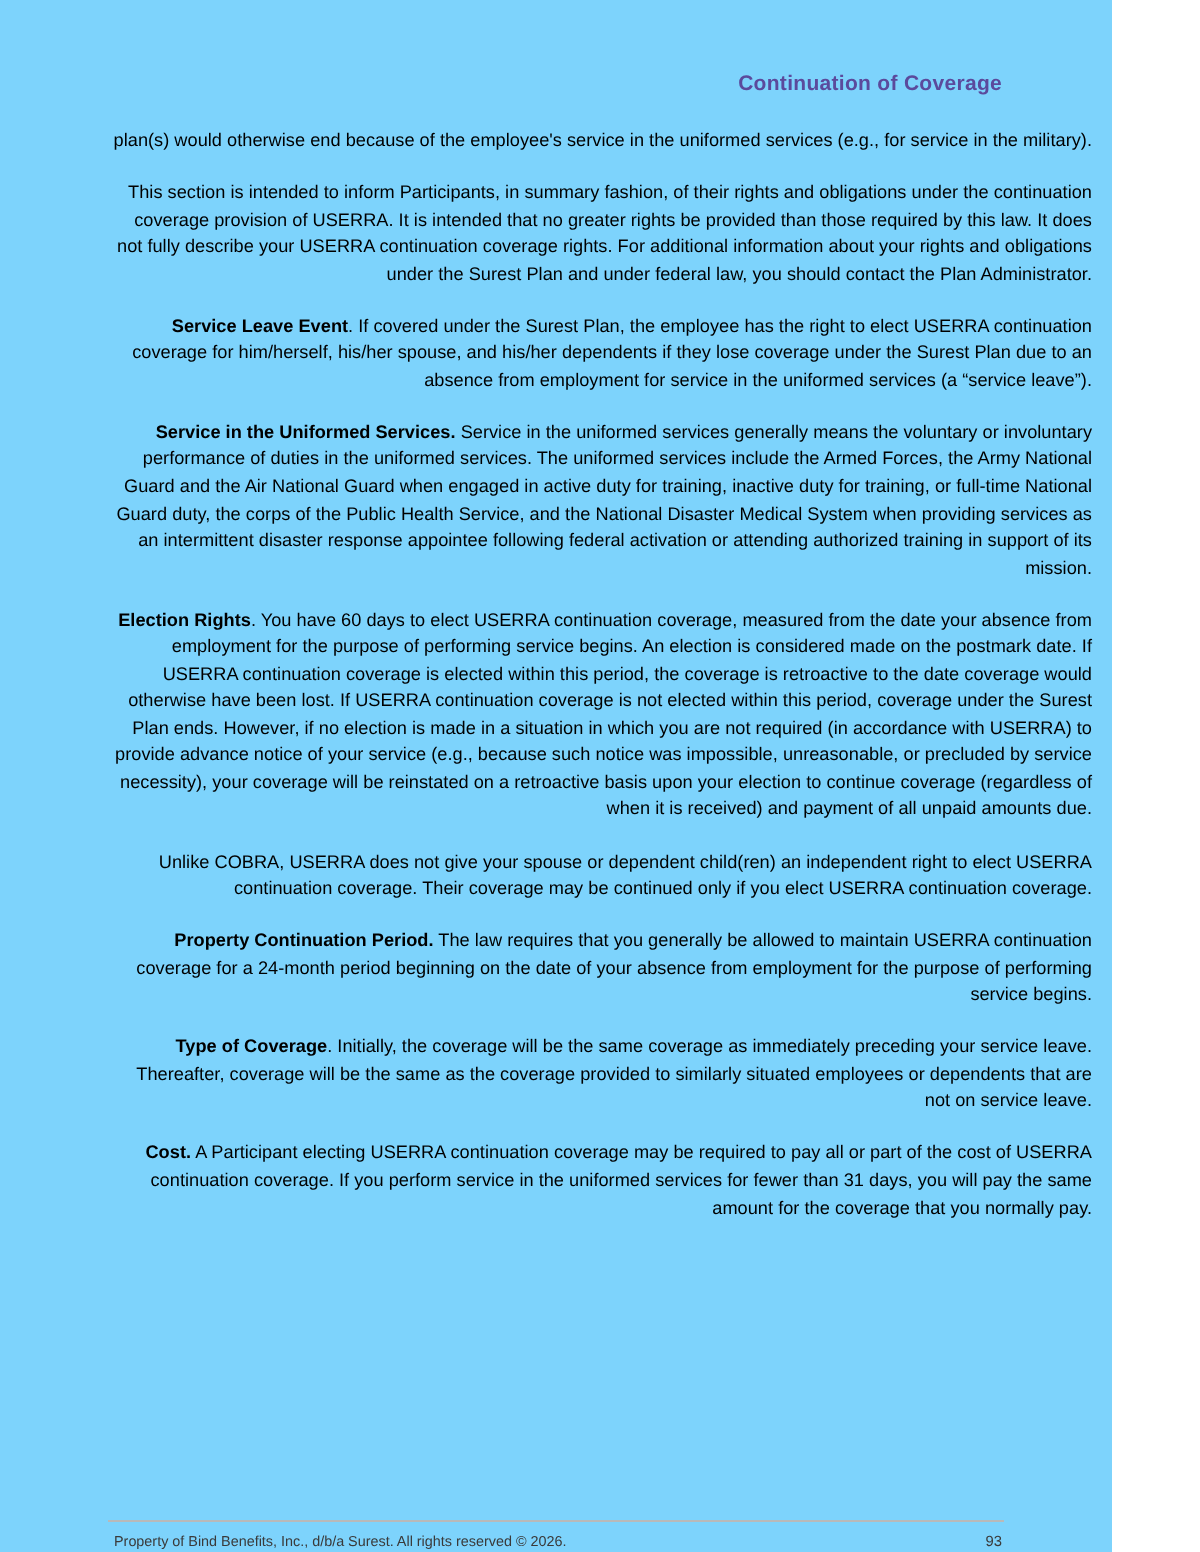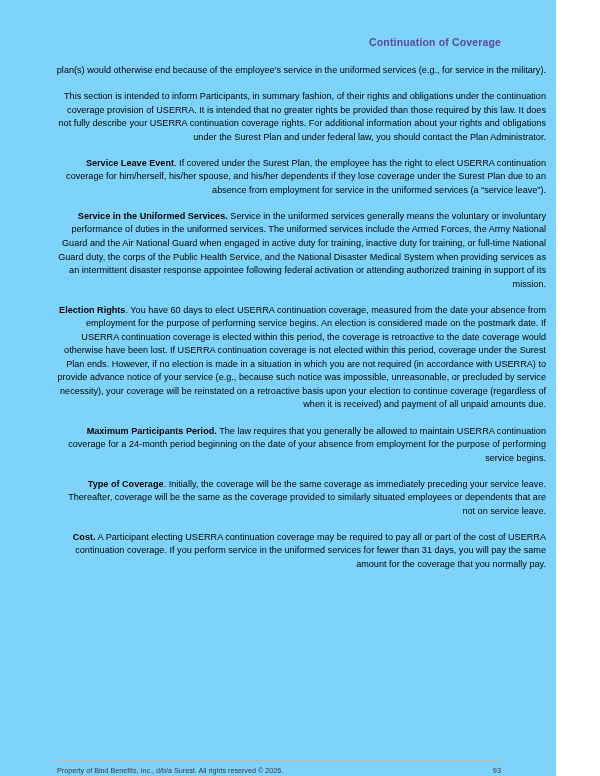--- a/index.html
+++ b/index.html
@@ -93,21 +93,22 @@
 <div class="page">
 
   <div class="page-header" style="color: rgb(91, 74, 156);">Continuation of Coverage</div>
 
   <div class="content">
     <p class="para"><span class="lead"></span><span>plan(s) would otherwise end because of the employee's service in the uniformed services (e.g., for service in the military).</span></p>
     <p class="para"><span class="lead"></span><span>This section is intended to inform Participants, in summary fashion, of their rights and obligations under the continuation coverage provision of USERRA. It is intended that no greater rights be provided than those required by this law. It does not fully describe your USERRA continuation coverage rights. For additional information about your rights and obligations under the Surest Plan and under federal law, you should contact the Plan Administrator.</span></p>
     <p class="para"><span class="lead">Service Leave Event</span><span>. If covered under the Surest Plan, the employee has the right to elect USERRA continuation coverage for him/herself, his/her spouse, and his/her dependents if they lose coverage under the Surest Plan due to an absence from employment for service in the uniformed services (a “service leave”).</span></p>
     <p class="para"><span class="lead">Service in the Uniformed Services.</span><span> Service in the uniformed services generally means the voluntary or involuntary performance of duties in the uniformed services. The uniformed services include the Armed Forces, the Army National Guard and the Air National Guard when engaged in active duty for training, inactive duty for training, or full-time National Guard duty, the corps of the Public Health Service, and the National Disaster Medical System when providing services as an intermittent disaster response appointee following federal activation or attending authorized training in support of its mission.</span></p>
     <p class="para"><span class="lead">Election Rights</span><span>. You have 60 days to elect USERRA continuation coverage, measured from the date your absence from employment for the purpose of performing service begins. An election is considered made on the postmark date. If USERRA continuation coverage is elected within this period, the coverage is retroactive to the date coverage would otherwise have been lost. If USERRA continuation coverage is not elected within this period, coverage under the Surest Plan ends. However, if no election is made in a situation in which you are not required (in accordance with USERRA) to provide advance notice of your service (e.g., because such notice was impossible, unreasonable, or precluded by service necessity), your coverage will be reinstated on a retroactive basis upon your election to continue coverage (regardless of when it is received) and payment of all unpaid amounts due.</span></p>
-    <p class="para"><span class="lead">Maximum Participants Period.</span><span> The law requires that you generally be allowed to maintain USERRA continuation coverage for a 24-month period beginning on the date of your absence from employment for the purpose of performing service begins.</span></p>
+    <p class="para"><span class="lead"></span><span>Unlike COBRA, USERRA does not give your spouse or dependent child(ren) an independent right to elect USERRA continuation coverage. Their coverage may be continued only if you elect USERRA continuation coverage.</span></p>
+    <p class="para"><span class="lead">Property Continuation Period.</span><span> The law requires that you generally be allowed to maintain USERRA continuation coverage for a 24-month period beginning on the date of your absence from employment for the purpose of performing service begins.</span></p>
     <p class="para"><span class="lead">Type of Coverage</span><span>. Initially, the coverage will be the same coverage as immediately preceding your service leave. Thereafter, coverage will be the same as the coverage provided to similarly situated employees or dependents that are not on service leave.</span></p>
     <p class="para"><span class="lead">Cost.</span><span> A Participant electing USERRA continuation coverage may be required to pay all or part of the cost of USERRA continuation coverage. If you perform service in the uniformed services for fewer than 31 days, you will pay the same amount for the coverage that you normally pay.</span></p>
   </div>
 
   <div class="page-footer">
     <div class="footer-rule"></div>
     <div class="footer-text">Property of Bind Benefits, Inc., d/b/a Surest. All rights reserved © 2026.</div>
     <div class="footer-pageno">93</div>
   </div>
 

